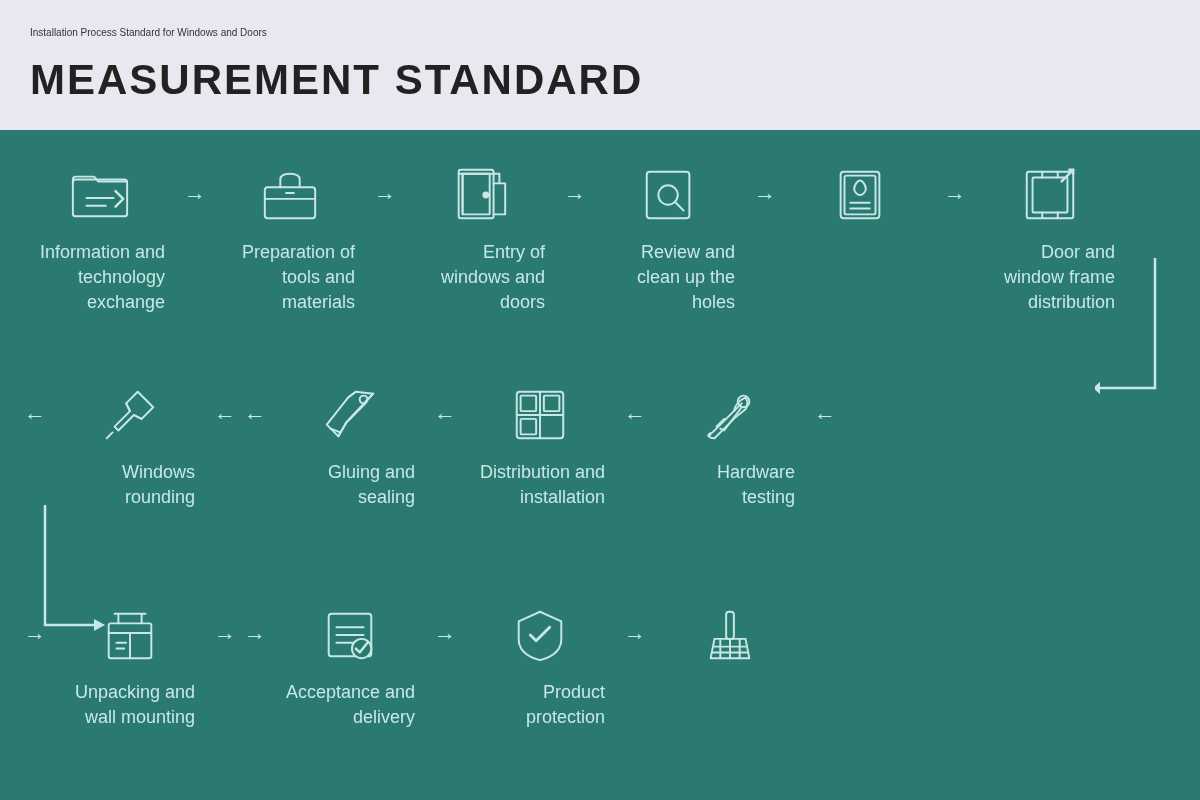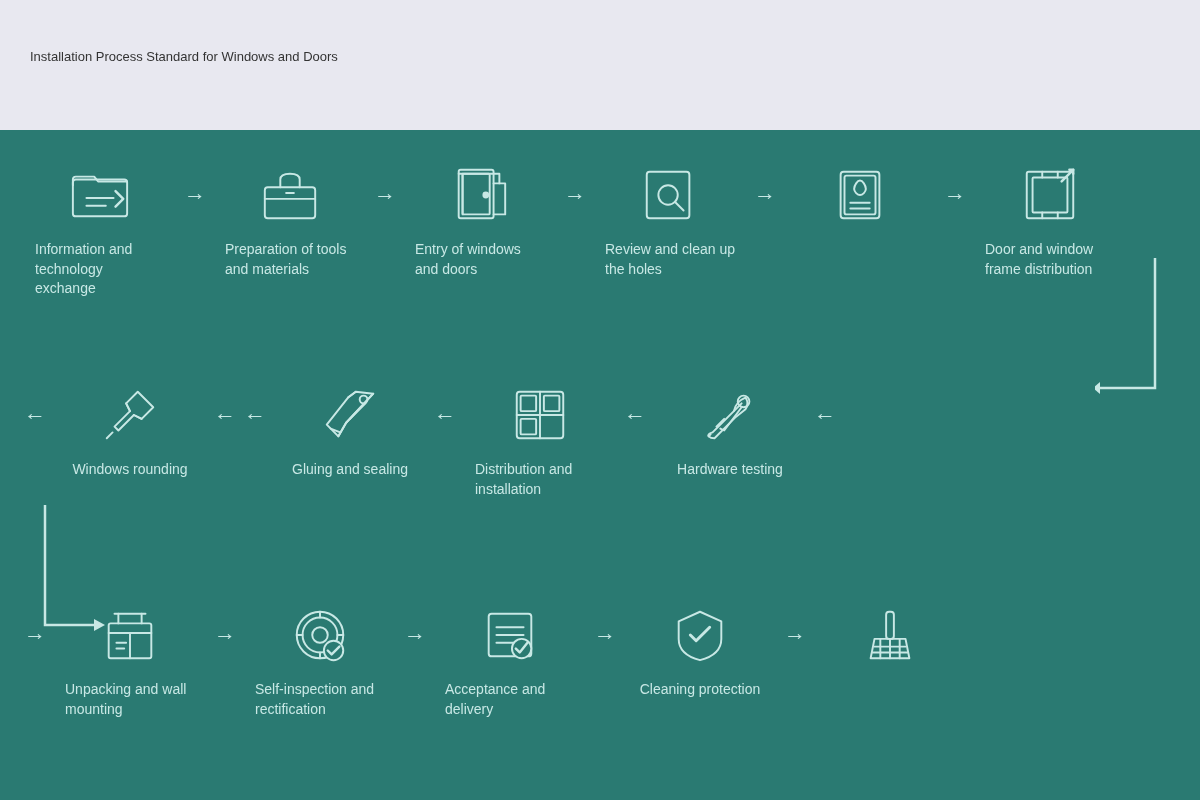--- a/index.html
+++ b/index.html
@@ -11,21 +11,21 @@
     }
     .header {
       background: #e8e8f0;
       padding: 18px 30px 18px 30px;
       height: 130px;
       display: flex;
       flex-direction: column;
       justify-content: center;
     }
     .header-subtitle {
-      font-size: 13px;
+      font-size: 10px;
       color: #333;
       font-weight: 400;
       margin-bottom: 18px;
     }
     .header-title {
       font-size: 42px;
       font-weight: 700;
       color: #222;
       letter-spacing: 2px;
     }
@@ -54,23 +54,23 @@
     .step-icon svg {
       width: 62px;
       height: 62px;
       stroke: #c8e8e5;
       fill: none;
       stroke-width: 2;
       stroke-linecap: round;
       stroke-linejoin: round;
     }
     .step-label {
-      font-size: 14px;
+      font-size: 18px;
       color: #c8e8e5;
-      text-align: left;
+      text-align: right;
       line-height: 1.4;
       max-width: 130px;
     }
 
     
     .arrow {
       display: flex;
       align-items: flex-start;
       padding-top: 20px;
       color: #c8e8e5;
@@ -106,20 +106,21 @@
       left: 20px;
       display: flex;
       align-items: flex-start;
     }
   </style>
 </head>
 <body>
 
 <div class="header">
   <div class="header-subtitle">Installation Process Standard for Windows and Doors</div>
+  <div class="header-title">MEASUREMENT STANDARD</div>
 </div>
 
 <div class="main">
 
   <div class="row1">
 
     <div class="step">
       <div class="step-icon">
         <svg viewBox="0 0 64 64">
           <rect x="4" y="16" width="56" height="38" rx="3"></rect>
@@ -307,36 +308,20 @@
           <line x1="16" y1="10" x2="48" y2="10"></line>
           <line x1="18" y1="40" x2="28" y2="40"></line>
           <line x1="18" y1="46" x2="26" y2="46"></line>
         </svg>
       </div>
       <div class="step-label">Unpacking and wall mounting</div>
     </div>
 
     <div class="arrow">→</div>
 
-    <div class="step">
-      <div class="step-icon">
-        <svg viewBox="0 0 64 64">
-          <circle cx="32" cy="32" r="24"></circle>
-          <circle cx="32" cy="32" r="18"></circle>
-          <circle cx="32" cy="32" r="8"></circle>
-          <line x1="32" y1="8" x2="32" y2="14"></line>
-          <line x1="32" y1="50" x2="32" y2="56"></line>
-          <line x1="8" y1="32" x2="14" y2="32"></line>
-          <line x1="50" y1="32" x2="56" y2="32"></line>
-          <circle cx="46" cy="48" r="10" fill="#2a7a72" stroke="#c8e8e5" stroke-width="2"></circle>
-          <path d="M40 48 L44 52 L52 44" stroke-width="2.5"></path>
-        </svg>
-      </div>
-      <div class="step-label">Self-inspection and rectification</div>
-    </div>
 
     <div class="arrow">→</div>
 
     <div class="step">
       <div class="step-icon">
         <svg viewBox="0 0 64 64">
           <rect x="10" y="10" width="44" height="44" rx="3"></rect>
           <line x1="18" y1="24" x2="46" y2="24"></line>
           <line x1="18" y1="32" x2="46" y2="32"></line>
           <line x1="18" y1="40" x2="36" y2="40"></line>
@@ -349,21 +334,21 @@
 
     <div class="arrow">→</div>
 
     <div class="step">
       <div class="step-icon">
         <svg viewBox="0 0 64 64">
           <path d="M32 8 L54 18 L54 36 Q54 52 32 58 Q10 52 10 36 L10 18 Z"></path>
           <path d="M22 32 L28 38 L42 24" stroke-width="3"></path>
         </svg>
       </div>
-      <div class="step-label">Cleaning protection</div>
+      <div class="step-label">Product protection</div>
     </div>
 
     <div class="arrow">→</div>
 
     <div class="step">
       <div class="step-icon">
         <svg viewBox="0 0 64 64">
           <rect x="28" y="8" width="8" height="28" rx="3"></rect>
           <path d="M16 36 L48 36 L52 56 L12 56 Z"></path>
           <line x1="16" y1="44" x2="48" y2="44"></line>

